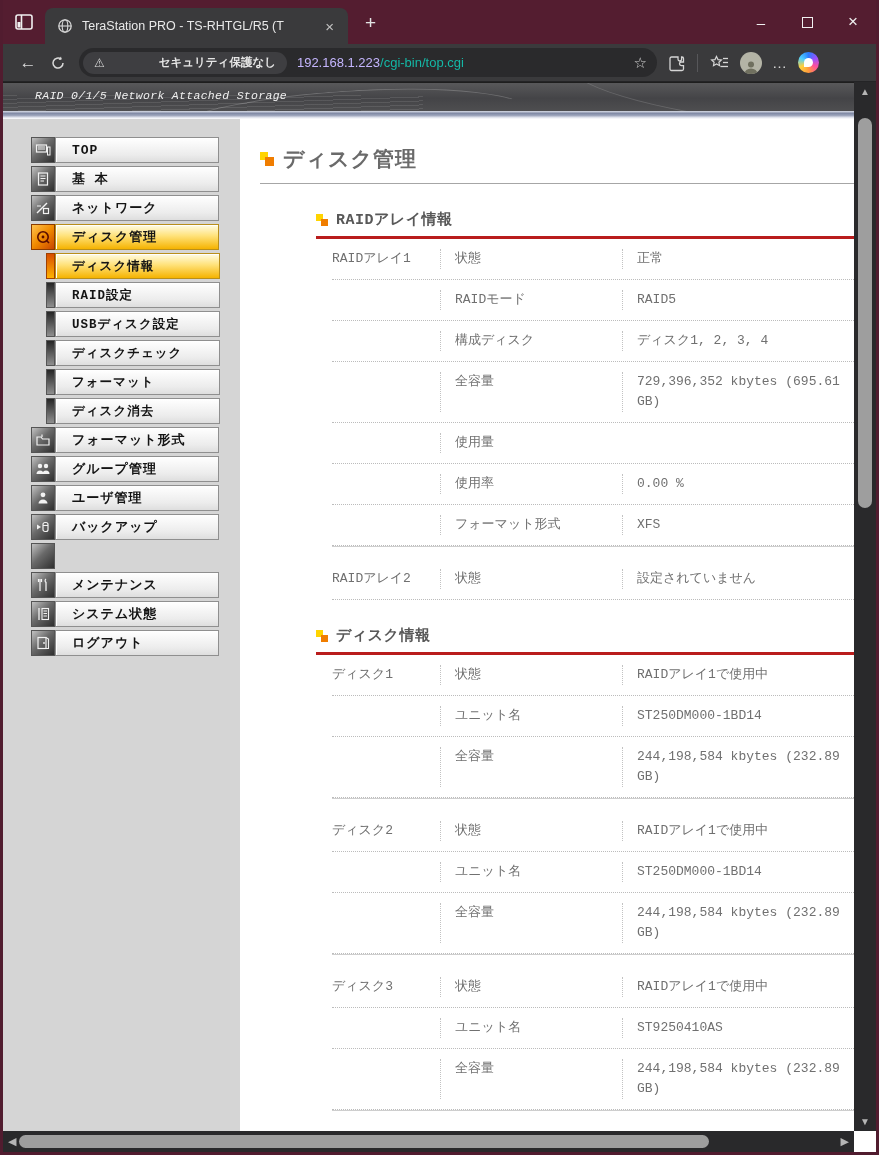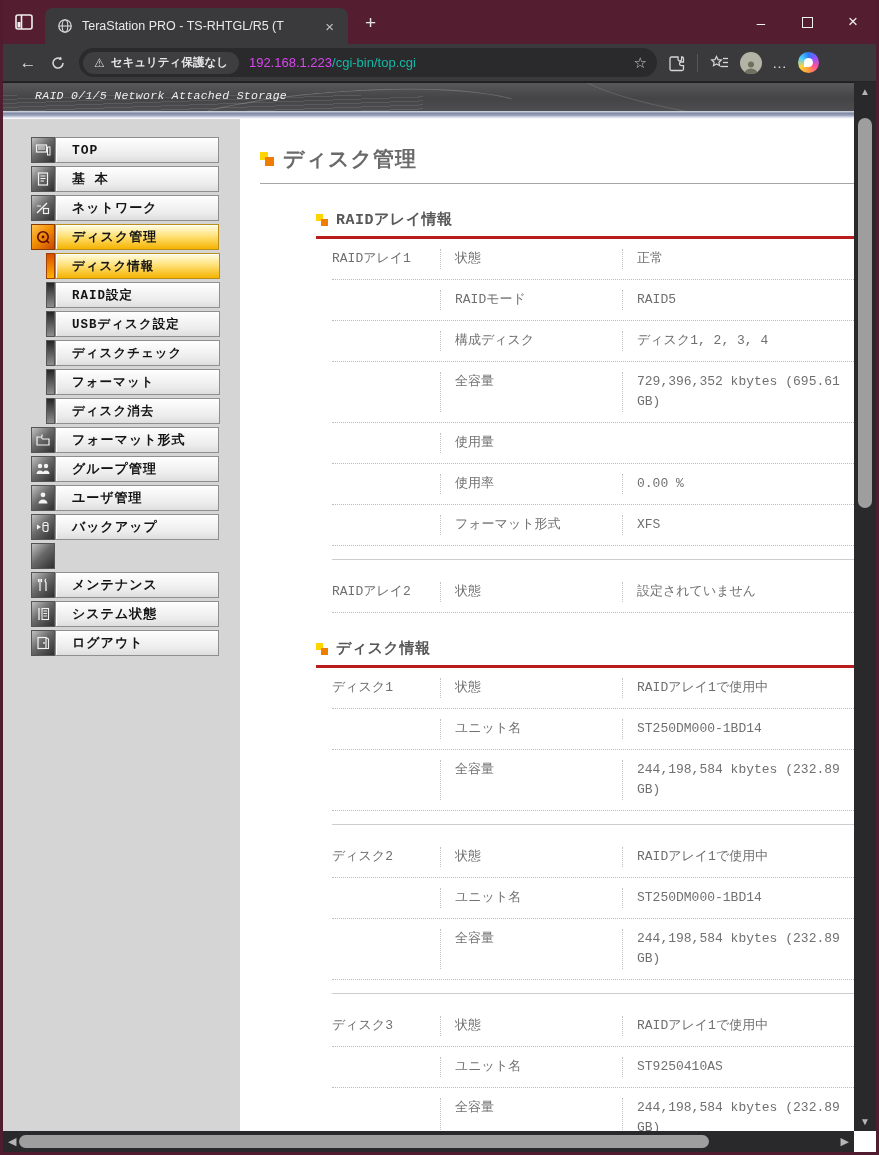--- a/index.html
+++ b/index.html
@@ -25,23 +25,23 @@
   
   .toolbar { position:relative; height:38px; background:#3a3a3c; display:flex; align-items:center;
              padding:0 10px; border-bottom:1px solid #242426; }
   .nav-btn { width:30px; height:30px; display:flex; align-items:center; justify-content:center;
              color:#d9d9d9; font-size:17px; cursor:pointer; }
   .url-bar { flex:0 0 578px; height:29px; margin-left:6px; background:#2a2a2c; border-radius:15px;
              display:flex; align-items:center; padding:0 10px 0 4px; cursor:text; }
   .sec-chip { display:flex; align-items:center; gap:6px; background:#3e3e41; border-radius:12px;
               height:22px; padding:0 11px; cursor:pointer; }
   .sec-chip .warn { color:#dedede; font-size:12px; }
-  .sec-chip .lbl { color:#e6e6e6; font-size:11.5px; font-weight:700; white-space:nowrap; }
+  .sec-chip .lbl { color:#e6e6e6; font-size:11.5px; font-weight:700; white-space:nowrap;margin-left:48px; }
   .url-text { flex:1; margin-left:10px; font-size:13px; white-space:nowrap; overflow:hidden; }
-  .url-text .host { color:#d946ef; }
+  .url-text .host { color:#c4b5fd; }
   .url-text .path { color:#14b8a6; }
   .fav-star { color:#cfcfcf; font-size:15px; cursor:pointer; }
   .tb-icons { display:flex; align-items:center; margin-left:8px; gap:10px; }
   .tb-ic { width:22px; height:22px; display:flex; align-items:center; justify-content:center; cursor:pointer; }
   .tb-divider { width:1px; height:18px; background:#57575a; }
   .avatar { width:22px; height:22px; border-radius:50%; background:#b4b4a6; display:flex; align-items:flex-end; justify-content:center; overflow:hidden; cursor:pointer; }
   .more { color:#d6d6d6; font-size:15px; letter-spacing:1px; cursor:pointer; }
   .copilot { width:21px; height:21px; border-radius:50%;
              background:conic-gradient(#2b7cff,#9a4fff,#ff4f9a,#ff9a3d,#ffd23d,#4fd1ff,#2b7cff); cursor:pointer; }
   .copilot::after { content:""; display:block; width:9px; height:9px; margin:6px auto 0; background:#fff; border-radius:50% 50% 50% 0; }
@@ -85,21 +85,21 @@
   .bullet::before { content:""; position:absolute; left:0; top:0; width:8px; height:8px; background:#ffd400; }
   .bullet::after { content:""; position:absolute; right:0; bottom:0; width:9px; height:9px; background:#f07d00; }
   .bullet.small { width:12px; height:12px; }
   .bullet.small::before { width:7px; height:7px; }
   .bullet.small::after { width:7px; height:7px; }
   .page-title { font-size:21px; font-weight:700; color:#6a6a6a; letter-spacing:1px; }
   .section { margin:26px 0 0 56px; }
   .sec-head { display:flex; align-items:center; gap:8px; border-bottom:3px solid #b91c1c; padding-bottom:7px; }
   .sec-head h2 { font-size:15px; font-weight:700; color:#585858; letter-spacing:.5px; }
   .itable { margin-left:16px; }
-  .tgroup.with-sep { border-bottom:1px solid #cecece; padding-bottom:13px; }
+  .tgroup.with-sep { border-bottom:1px solid #cecece; }
   .tgroup + .tgroup { margin-top:12px; }
   .trow { display:grid; grid-template-columns:108px 182px 1fr; border-bottom:1px dotted #bcbcbc; padding:10px 0; }
   .tc { font-size:13px; color:#707070; line-height:20px; }
   .tc.b { border-left:1px dotted #c2c2c2; padding-left:14px; }
 
   
   .vscroll { position:absolute; top:0; right:0; bottom:21px; width:22px; background:#29292b; }
   .vthumb { position:absolute; left:4px; top:36px; width:14px; height:390px; background:#9e9e9e; border-radius:7px; cursor:pointer; }
   .varrow { position:absolute; left:0; width:22px; color:#b5b5b5; font-size:10px; text-align:center; cursor:pointer; }
   .hscroll { position:absolute; left:0; right:22px; bottom:0; height:21px; background:#29292b; }

